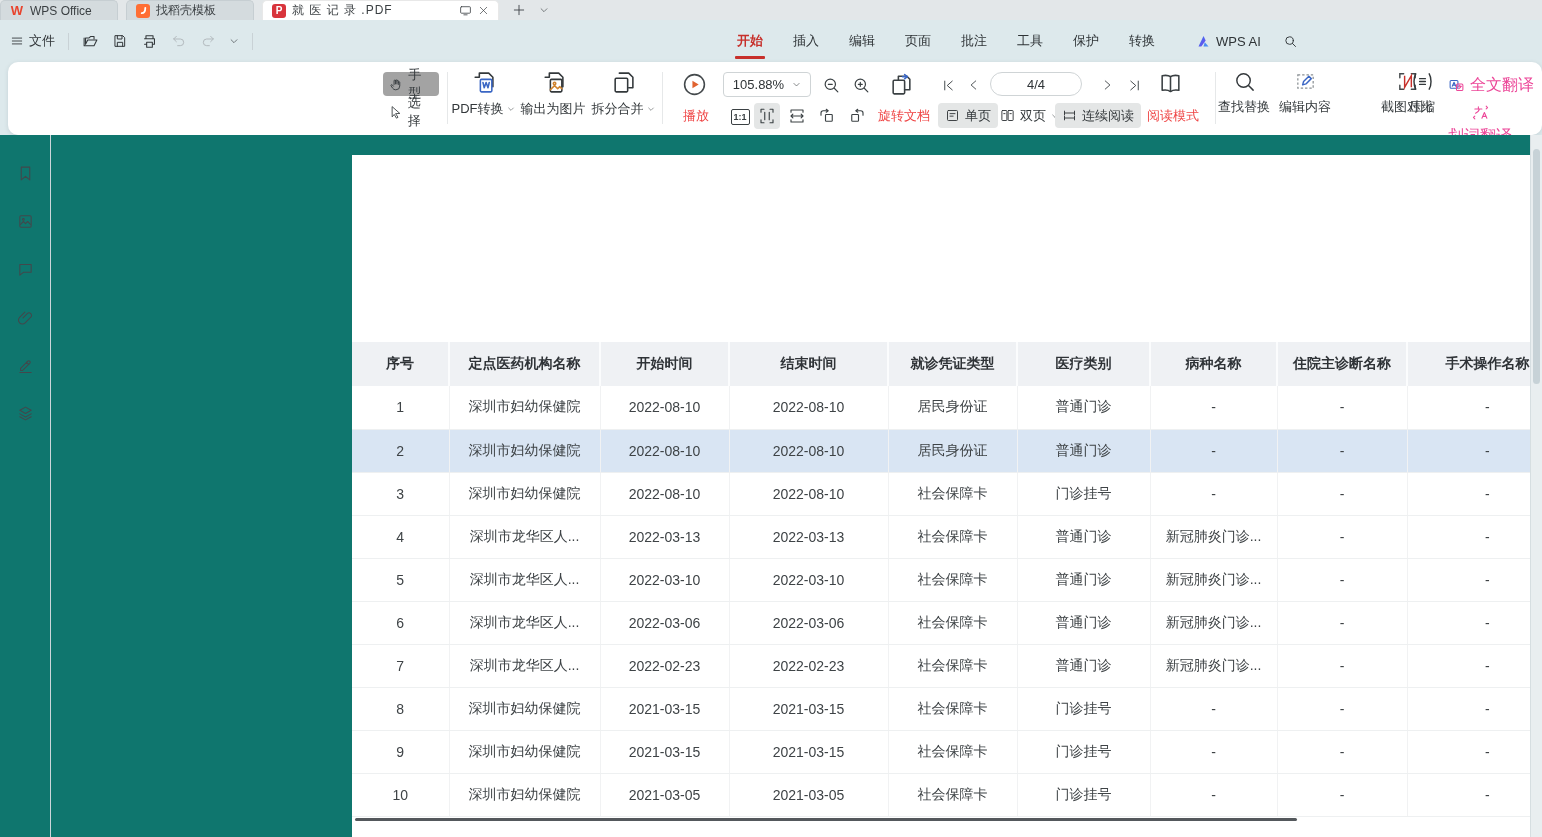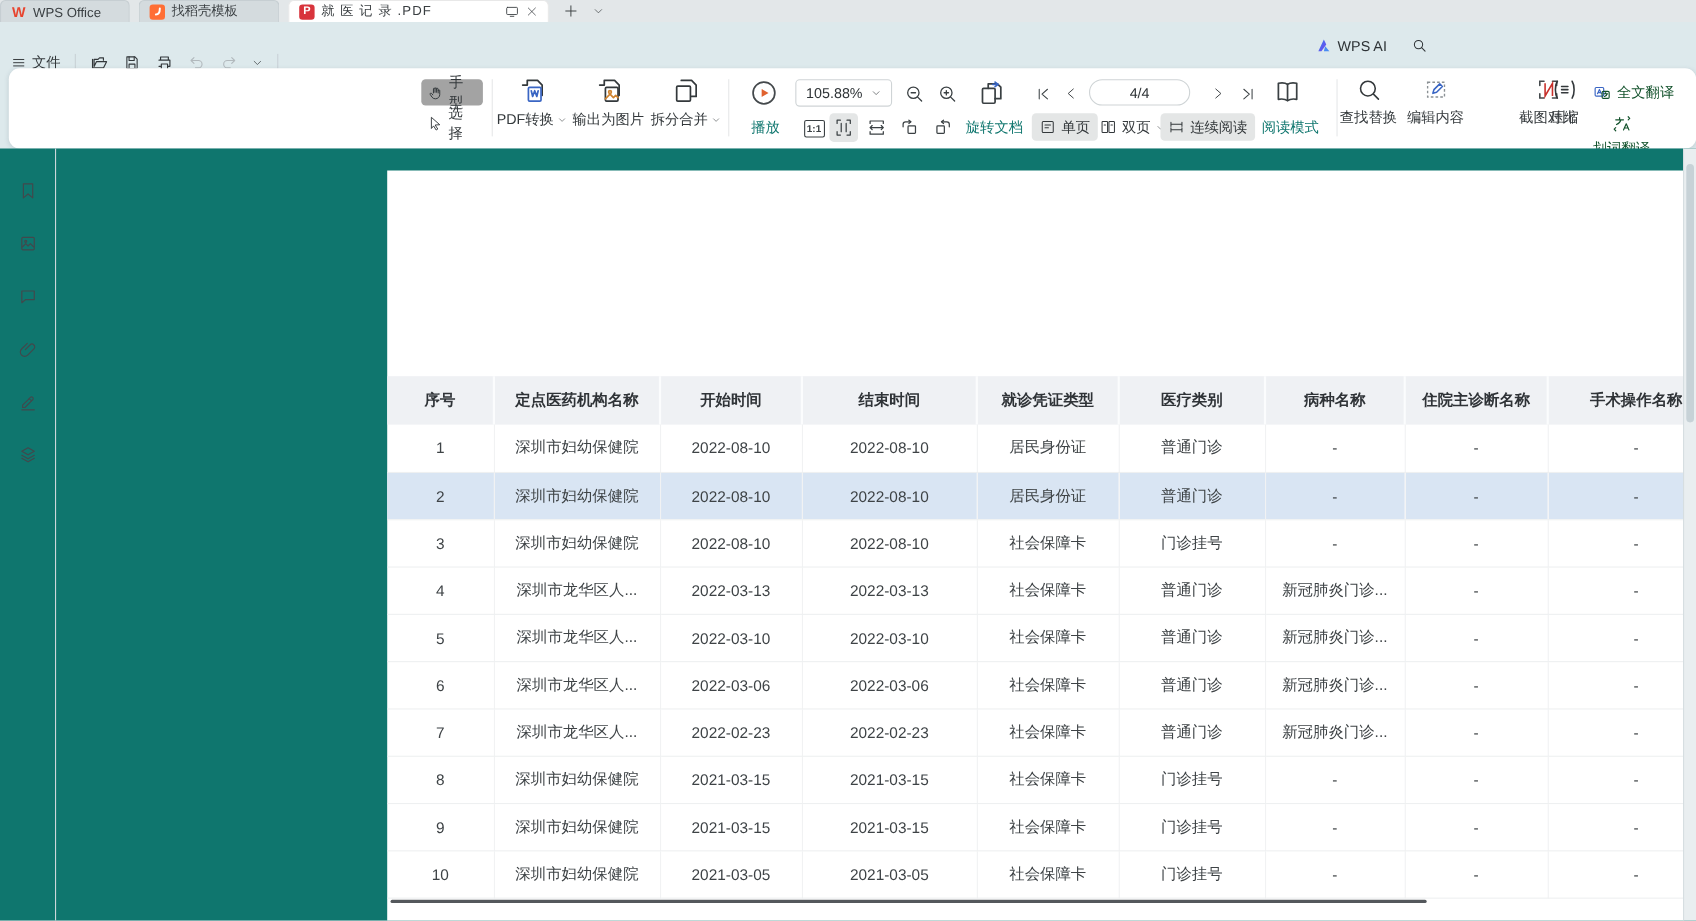--- a/index.html
+++ b/index.html
@@ -19,21 +19,21 @@
   .wtab.active .lbl{flex:1;letter-spacing:1px;}
   .badge{width:14px;height:14px;border-radius:3px;display:flex;align-items:center;justify-content:center;
          color:#fff;font-size:10px;font-weight:bold;flex:none;}
   .badge.wps{background:transparent;color:#e8442e;font-size:13px;}
   .badge.docer{background:#ff6e34;}
   .badge.pdf{background:#d8343c;}
   .tab-extra{display:flex;align-items:center;gap:13px;margin-left:13px;padding-bottom:3px;color:#3a3f42;}
 
   
   .menubar{position:absolute;top:20px;left:0;right:0;height:42px;}
-  .file-group{position:absolute;left:10px;top:16px;height:42px;display:flex;align-items:center;gap:13px;font-size:13px;color:#32373a;}
+  .file-group{position:absolute;left:10px;top:0;height:42px;display:flex;align-items:center;gap:13px;font-size:13px;color:#32373a;}
   .vdiv{width:1px;height:17px;background:#c9d2d6;}
   .gray{color:#b2b9bd;}
   .menu-tabs{position:absolute;left:737px;top:0;height:42px;display:flex;align-items:center;gap:30px;font-size:13px;color:#2e3336;}
   .menu-tab{position:relative;height:42px;display:flex;align-items:center;cursor:pointer;}
   .menu-tab.active{color:#c7302b;font-weight:bold;}
   .menu-tab.active::after{content:"";position:absolute;left:50%;transform:translateX(-50%);bottom:3px;width:30px;height:3px;background:#c7302b;border-radius:1px;}
   .menu-right{position:absolute;left:1196px;top:0;height:42px;display:flex;align-items:center;gap:22px;font-size:13px;color:#2e3336;}
   .ai-wrap{display:flex;align-items:center;gap:5px;}
 
   
@@ -49,22 +49,22 @@
   .zoombox{position:absolute;left:715px;top:10px;width:88px;height:25px;border:1px solid #cfd4d6;border-radius:4px;
            display:flex;align-items:center;justify-content:center;gap:8px;font-size:13px;color:#2f3437;cursor:pointer;}
   .pagebox{position:absolute;left:982px;top:10px;width:92px;height:24px;border:1px solid #cfd4d6;border-radius:12px;
            display:flex;align-items:center;justify-content:center;font-size:13px;color:#2f3437;}
   .ibtn{position:absolute;width:26px;height:26px;display:flex;align-items:center;justify-content:center;
         border-radius:4px;color:#3a4043;cursor:pointer;}
   .ibtn.sel{background:#e4e6e6;}
   .tgl{position:absolute;top:41px;height:25px;display:flex;align-items:center;gap:5px;font-size:13px;color:#33383b;
        padding:4px 7px;border-radius:4px;white-space:nowrap;cursor:pointer;}
   .tgl.sel{background:#e4e6e6;}
-  .rlabel{position:absolute;font-size:13px;color:#0f766e;white-space:nowrap;}
-  .inline-act{position:absolute;display:flex;align-items:center;gap:5px;font-size:13px;color:#14532d;white-space:nowrap;cursor:pointer;}
+  .rlabel{position:absolute;font-size:13px;color:#ef4444;white-space:nowrap;}
+  .inline-act{position:absolute;display:flex;align-items:center;gap:5px;font-size:16px;color:#ec4899;white-space:nowrap;cursor:pointer;}
   .oneone{width:19px;height:16px;border:1.4px solid #3a4043;border-radius:2px;font-size:9px;font-weight:bold;
           display:flex;align-items:center;justify-content:center;color:#3a4043;}
 
   
   .workspace{position:absolute;top:135px;left:0;right:0;bottom:0;background:#0f766e;}
   .side{position:absolute;top:0;left:0;bottom:0;width:51px;border-right:1px solid #ccd6da;
         display:flex;flex-direction:column;align-items:center;padding-top:25px;gap:22px;color:#42484c;}
   .side .sbtn{width:26px;height:26px;display:flex;align-items:center;justify-content:center;cursor:pointer;}
   .page{position:absolute;left:352px;top:20px;width:1178px;bottom:0;background:#fff;overflow:hidden;}
   .vscroll{position:absolute;right:0;top:0;width:12px;bottom:0;background:#e9eef0;border-left:1px solid #d6dee1;}
@@ -159,20 +159,30 @@
         </svg>
       </span>
     <span>
         <svg class="ic" width="10" height="10" viewBox="0 0 24 24">
           <path d="M5 9l7 7 7-7"></path>
         </svg>
       </span>
     <span class="vdiv"></span>
   </div>
 
+  <div class="menu-tabs">
+    <span class="menu-tab active">开始</span>
+    <span class="menu-tab">插入</span>
+    <span class="menu-tab">编辑</span>
+    <span class="menu-tab">页面</span>
+    <span class="menu-tab">批注</span>
+    <span class="menu-tab">工具</span>
+    <span class="menu-tab">保护</span>
+    <span class="menu-tab">转换</span>
+  </div>
 
   <div class="menu-right">
     <span class="ai-wrap">
       <svg width="15" height="15" viewBox="0 0 24 24">
         <defs>
             <linearGradient id="aig" x1="0" y1="0" x2="1" y2="1">
           <stop offset="0" stop-color="#2f7bf5"></stop>
               <stop offset="1" stop-color="#7b46e8"></stop>
             </linearGradient>
           </defs>

